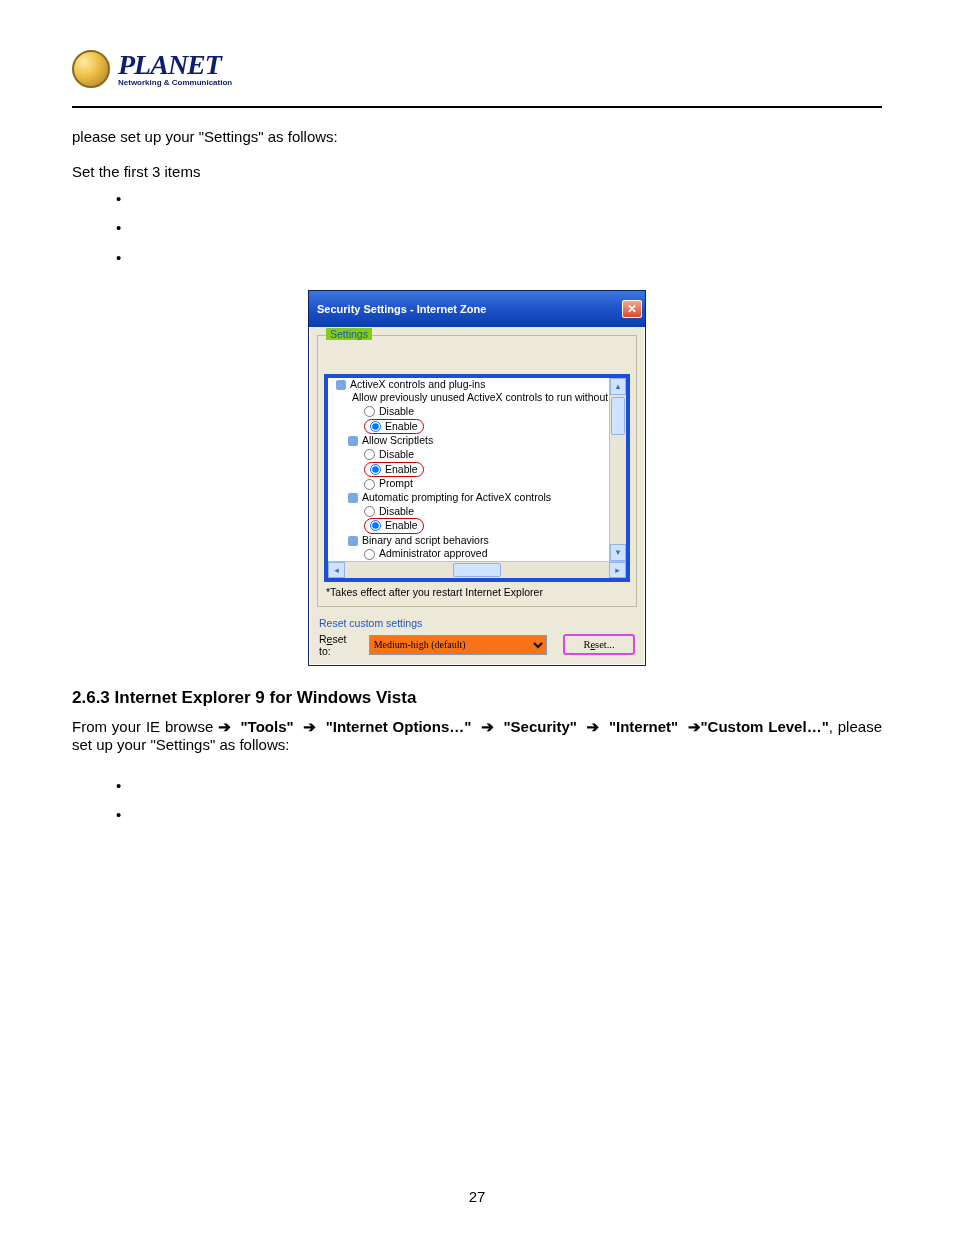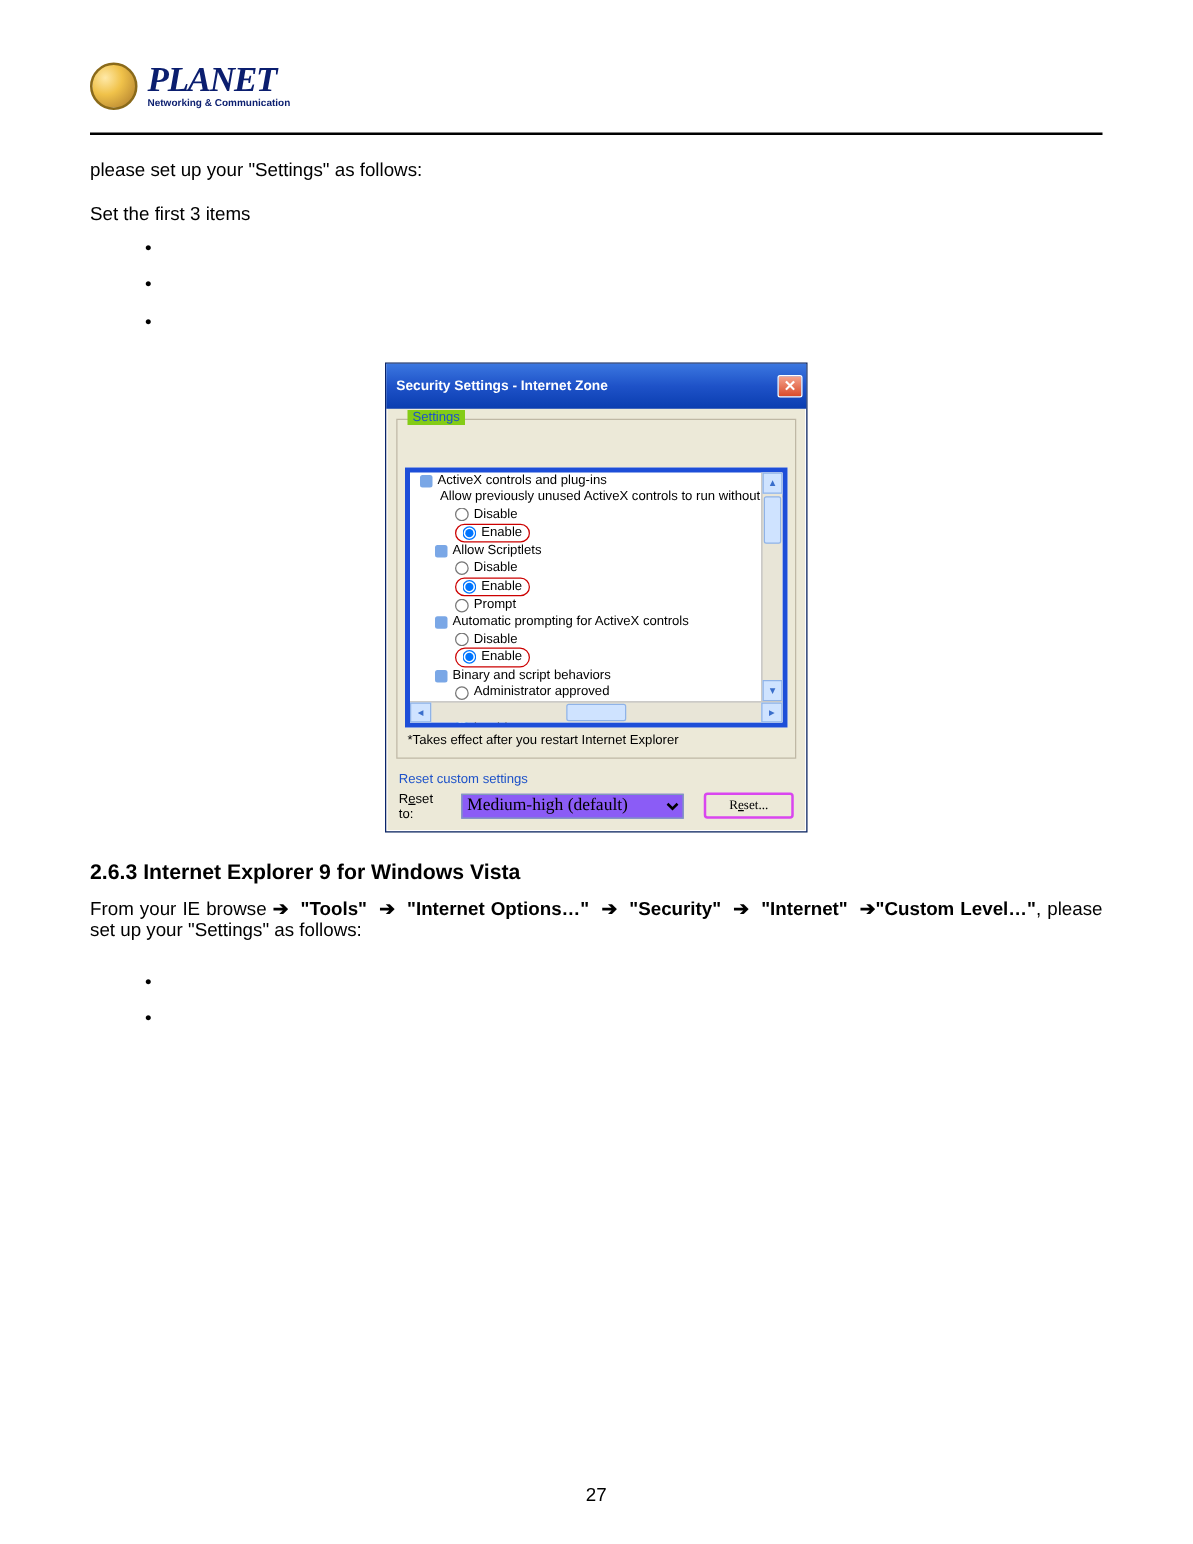--- a/index.html
+++ b/index.html
@@ -171,24 +171,24 @@
     color:#1e52c8;
     margin: 10px 10px 4px 10px;
     font-size:10.5px;
   }
   .reset-row {
     display:flex; align-items:center; gap:8px;
     margin: 0 10px 8px 10px;
   }
   .reset-label { font-size:10.5px; }
   select.combo {
-    font-family:Tahoma; font-size:14px;
+    font-family:Tahoma; font-size:10px;
     width: 180px; height:20px;
     border:1px solid #7f9db9;
-    background:#8b5cf6;
+    background:#f97316;
   }
   button.win {
     font-family:Tahoma; font-size:10.5px;
     height:21px;
     min-width:72px;
     background:#ece9d8;
     border:2px solid #d946ef;
     border-radius:3px;
     padding:0 10px;
     cursor:pointer;

